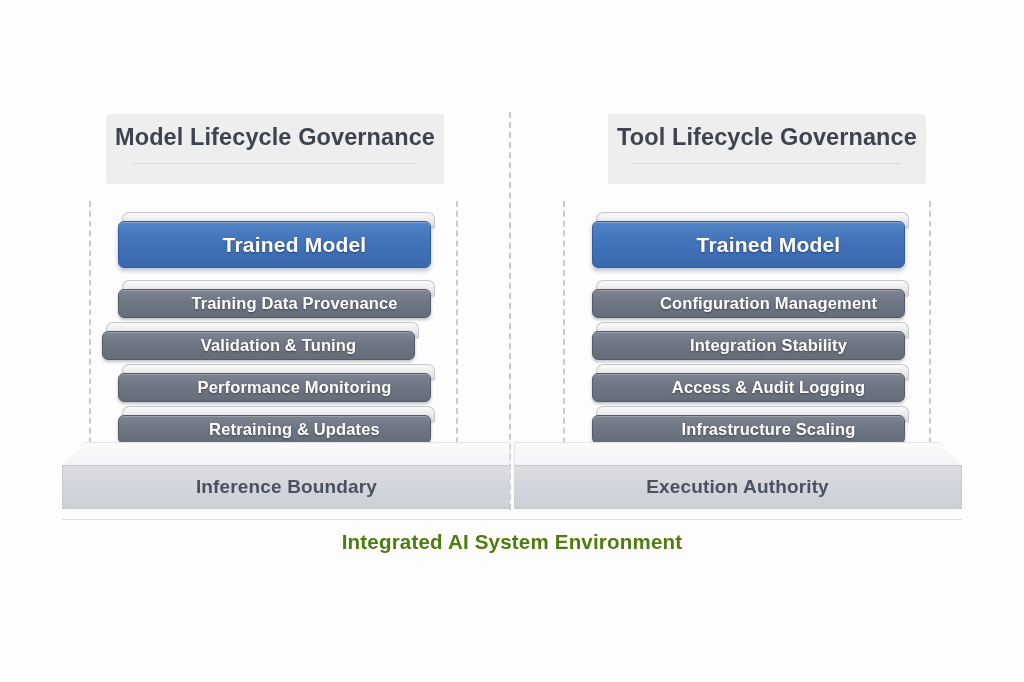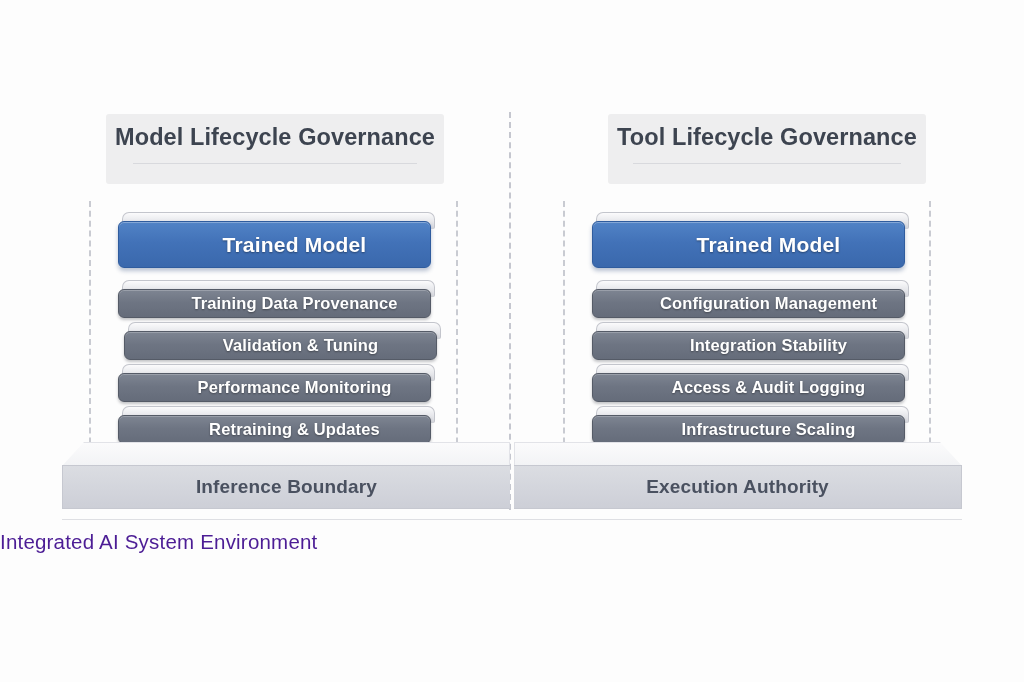--- a/index.html
+++ b/index.html
@@ -156,25 +156,26 @@
 
   
   .ground-rule {
     position: absolute;
     height: 1px;
     background: #dedfe3;
   }
   .caption {
     position: absolute;
     width: 100%;
-    text-align: left;
+    text-align: center;
     font-size: 20.5px;
-    color: #4c1d95;
+    color: #4d7c0f;
     letter-spacing: 0.2px;
     white-space: nowrap;
+    font-weight: bold;
   }
 </style>
 </head>
 <body>
 
 <div id="stage">
 
   <div class="rail" style="left:89px; top:201px; height:272px;"></div>
   <div class="rail" style="left:456px; top:201px; height:272px;"></div>
   <div class="rail center" style="left:509px; top:112px; height:398px;"></div>
@@ -189,21 +190,21 @@
   <div class="layer blue" style="left:118px; top:212px; width:313px; height:56px;">
     <div class="lid"></div>
     <div class="body">Trained Model</div>
   </div>
 
   <div class="layer gray" style="left:118px; top:280px; width:313px; height:38px;">
     <div class="lid"></div>
     <div class="body">Training Data Provenance</div>
   </div>
 
-  <div class="layer gray" style="left:124px; top:322px; width:313px; height:38px;">
+  <div class="layer gray" style="left:102px; top:322px; width:313px; height:38px;">
     <div class="lid"></div>
     <div class="body">Validation &amp; Tuning</div>
   </div>
 
   <div class="layer gray" style="left:118px; top:364px; width:313px; height:38px;">
     <div class="lid"></div>
     <div class="body">Performance Monitoring</div>
   </div>
 
   <div class="layer gray" style="left:118px; top:406px; width:313px; height:38px;">

